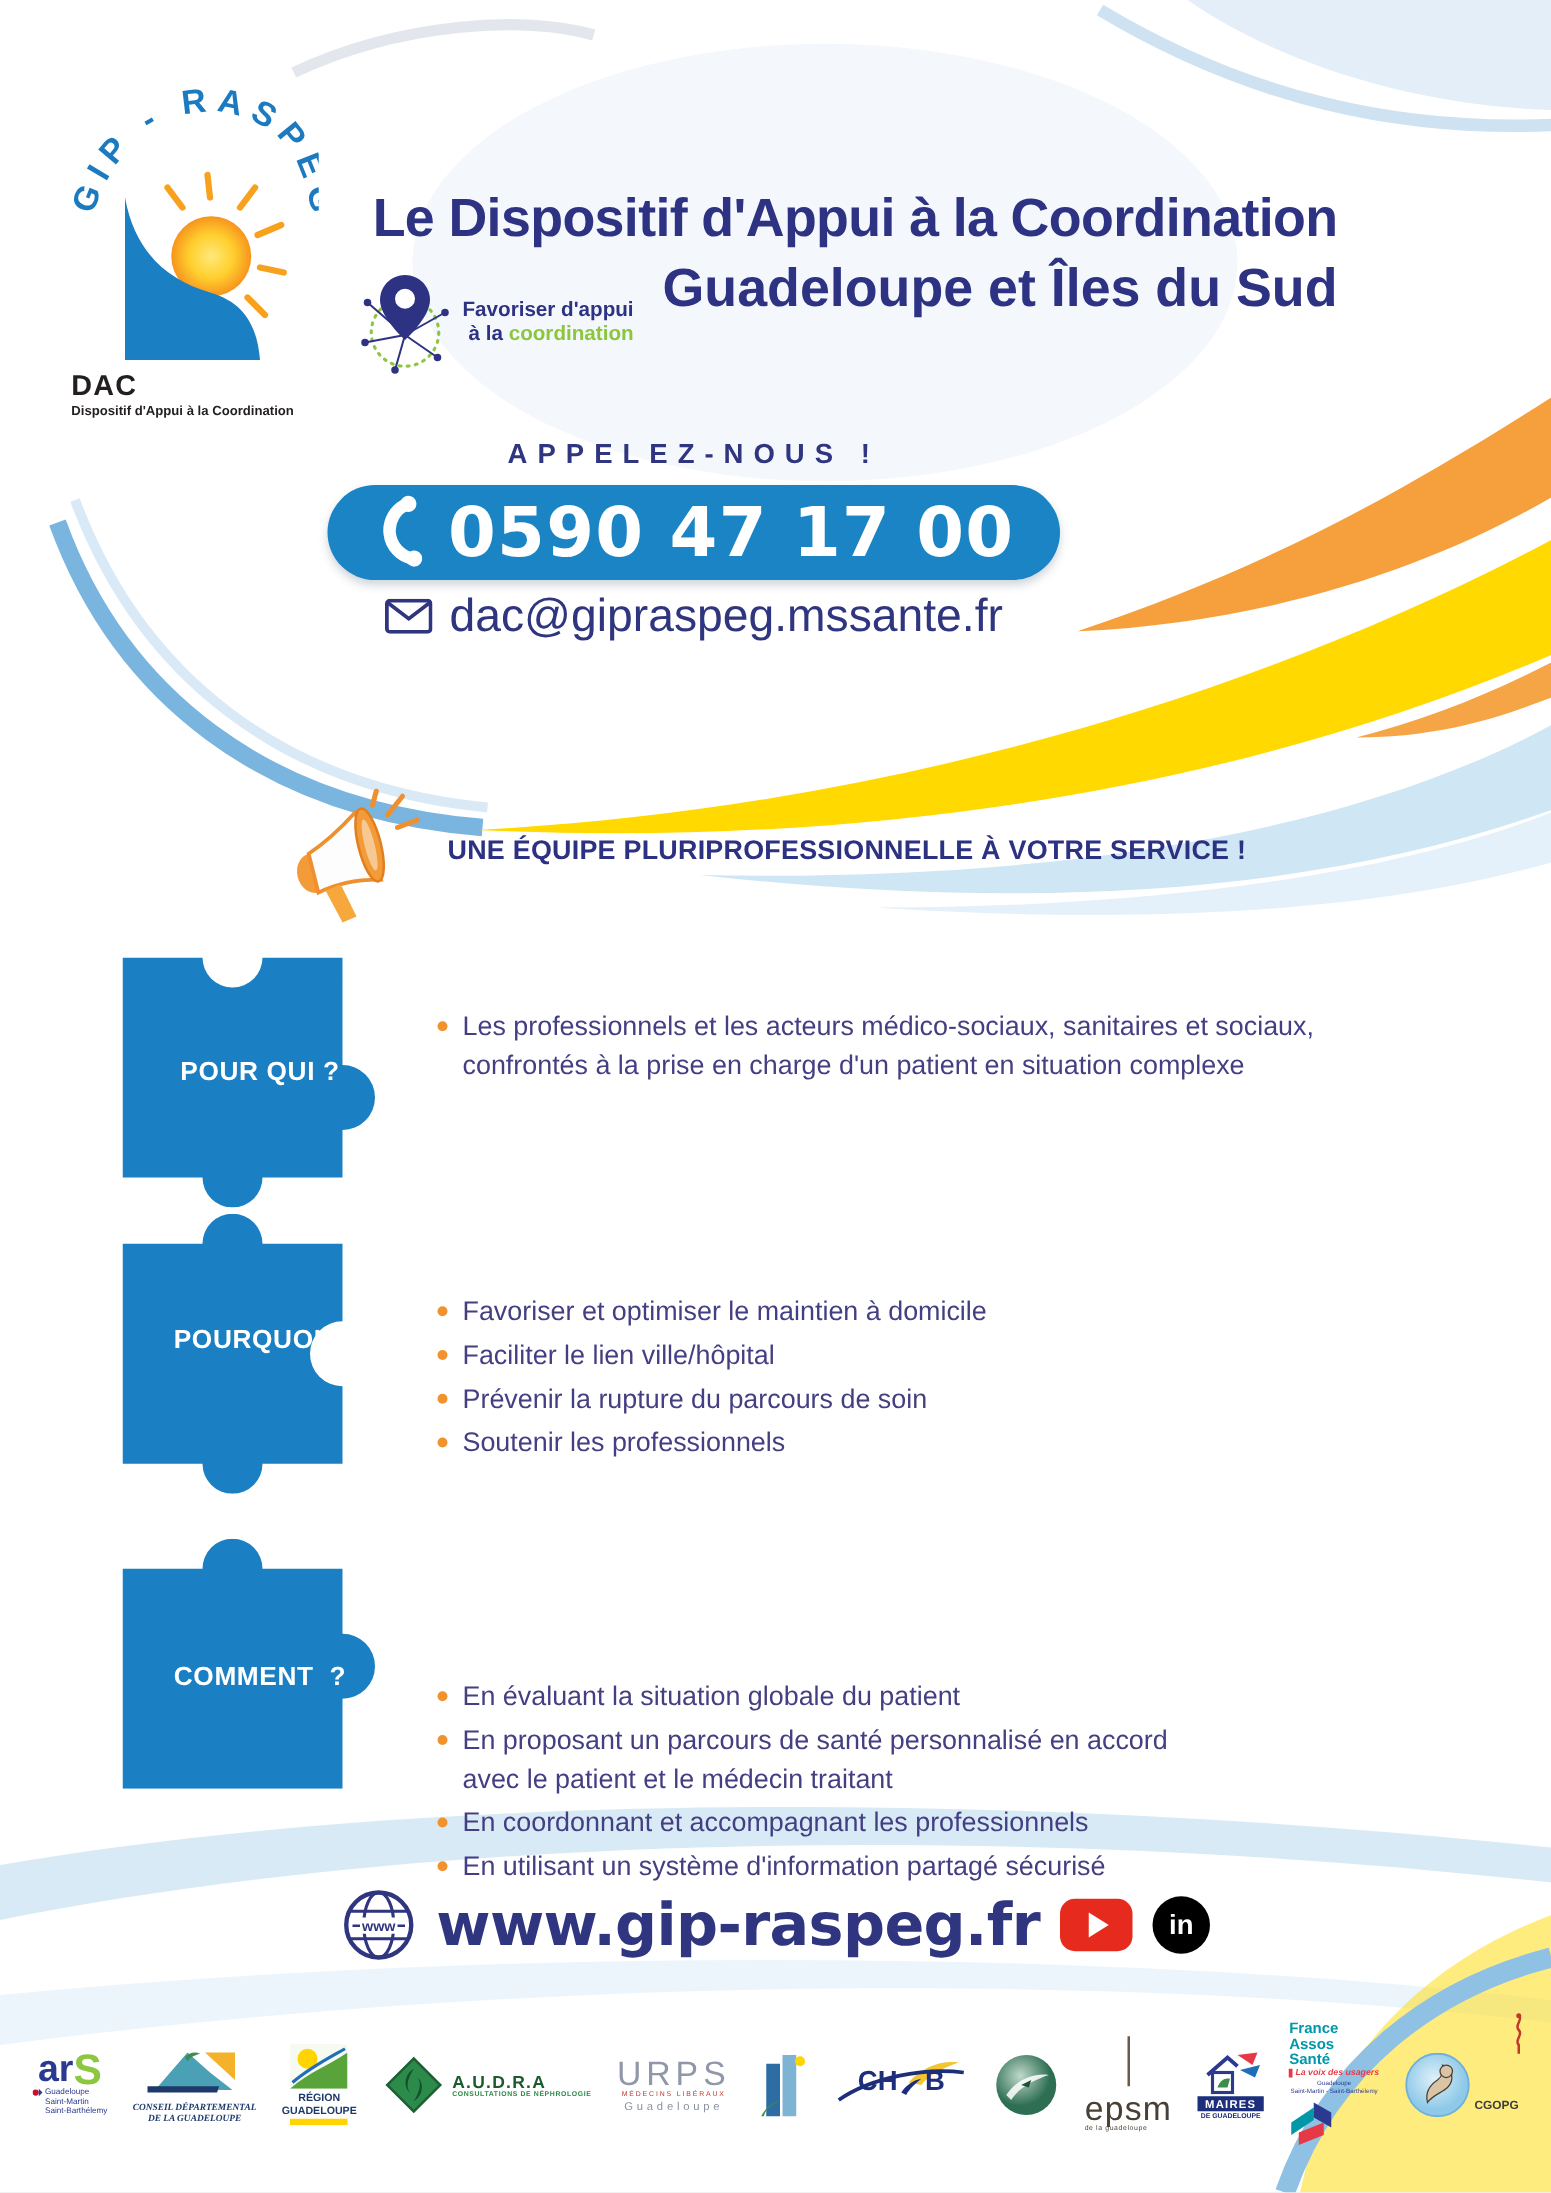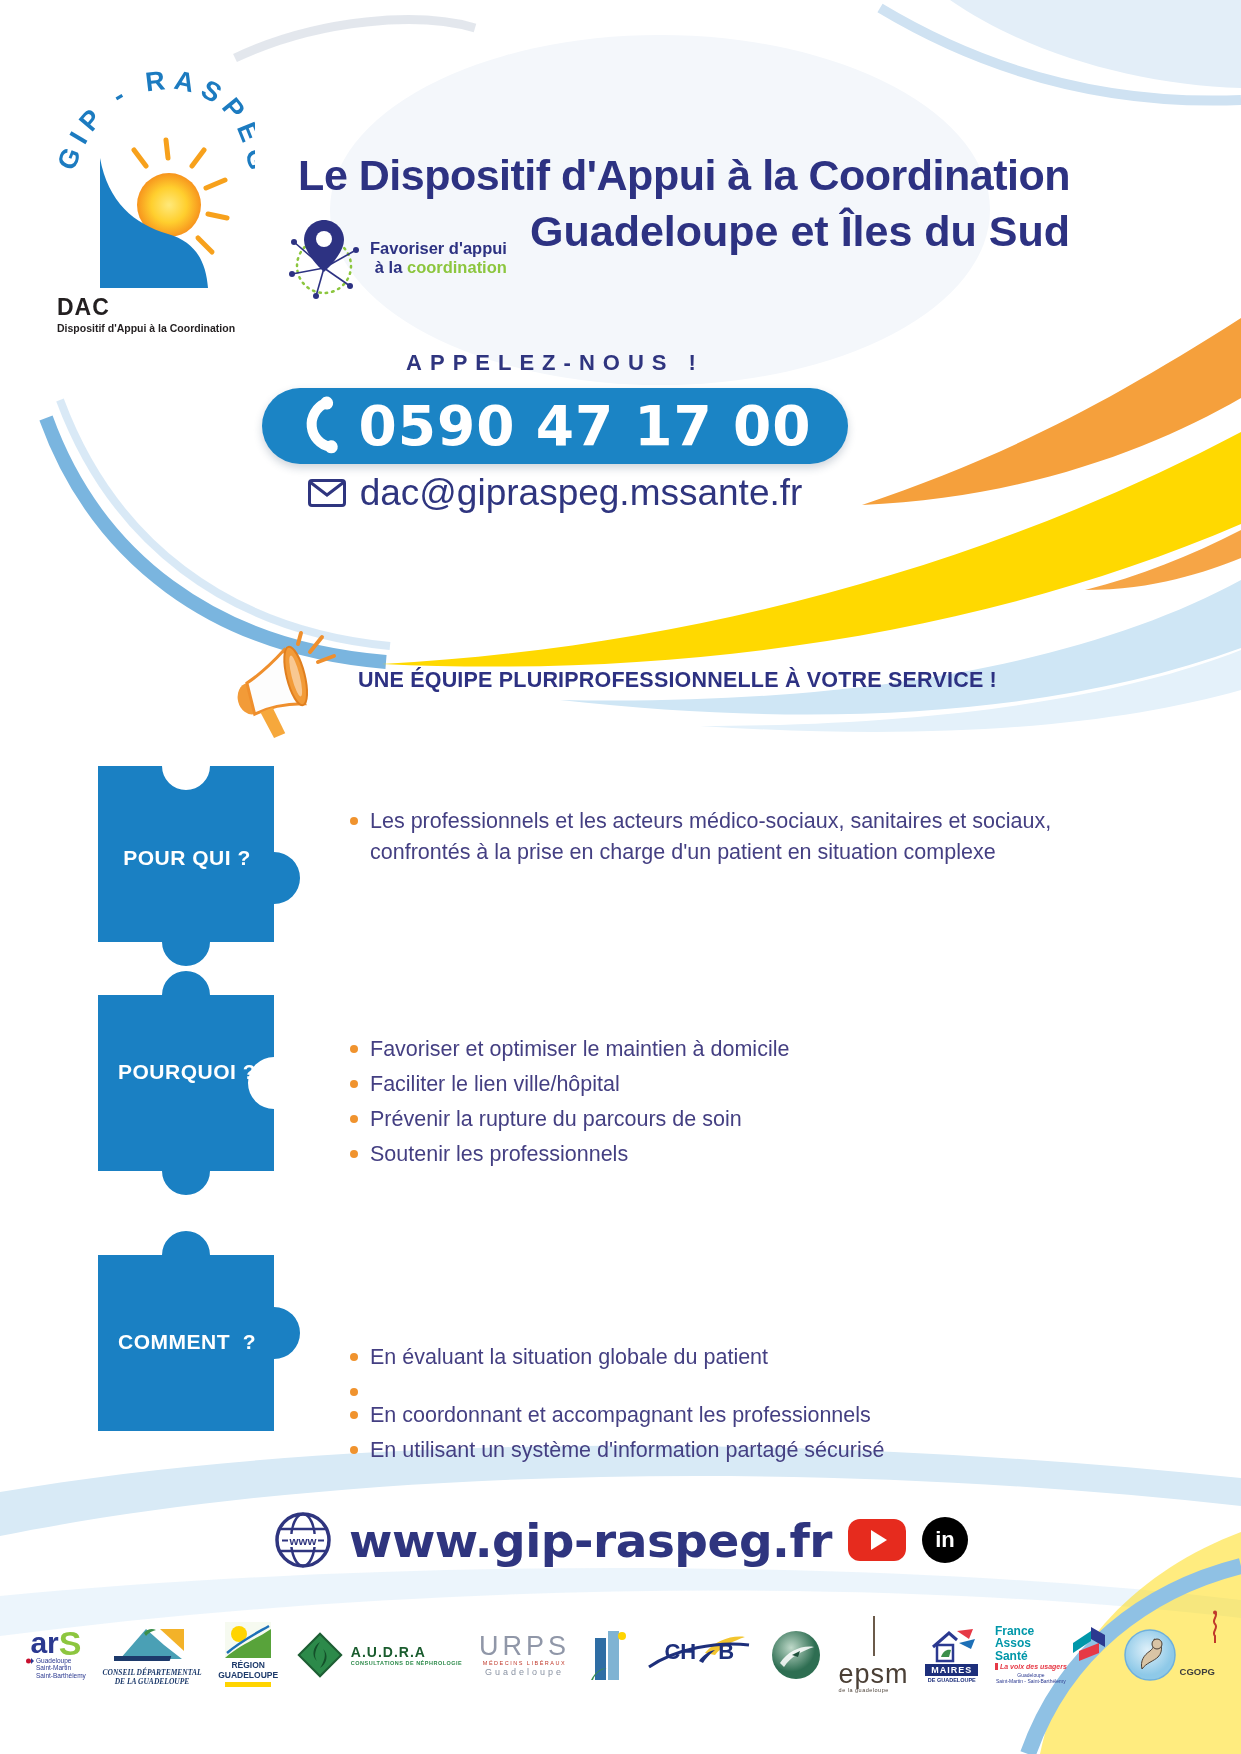--- a/index.html
+++ b/index.html
@@ -35,21 +35,21 @@
 
   
   #megaphone{left:222px;top:630px;}
   #slogan{left:358px;top:668px;font-size:21.5px;font-weight:700;color:#2d3182;letter-spacing:0.2px;}
 
   
   #puz1{left:98px;top:766px;}
   #puz2{left:98px;top:971px;}
   #puz3{left:98px;top:1231px;}
   .puz-label{position:absolute;left:98px;width:178px;text-align:center;color:#ffffff;font-weight:700;
-             font-size:21px;letter-spacing:0.5px;z-index:2;white-space:pre;}
+             font-size:21px;letter-spacing:0.5px;z-index:2;white-space:pre;padding-left:21px;}
   #lab1{top:846px;} #lab2{top:1060px;} #lab3{top:1330px;}
   .blist{position:absolute;left:350px;width:780px;z-index:1;}
   #blist1{top:806px;} #blist2{top:1034px;} #blist3{top:1342px;}
   .bullet{display:flex;}
   #blist1 .bullet{margin-bottom:26px;}
   #blist2 .bullet{margin-bottom:4px;}
   #blist3 .bullet{margin-bottom:4px;}
   .dot{width:8px;height:8px;border-radius:50%;background:#f0932e;margin:11px 12px 0 0;flex:none;}
   .btxt{font-size:21.5px;line-height:31px;color:#443f82;white-space:pre-line;}
 
@@ -84,21 +84,21 @@
   .chb{position:relative;width:108px;height:56px;}
   .chb-txt{position:absolute;left:0;top:12px;width:108px;display:flex;align-items:center;justify-content:center;
            font-size:22px;font-weight:700;color:#1d2f7b;gap:2px;}
   .epsm{flex-direction:column;gap:5px;}
   .epsm-bar{width:2px;height:40px;background:#6b5a4a;}
   .epsm-col{display:flex;flex-direction:column;align-items:flex-start;}
   .epsm-big{font-size:27px;color:#4a3f35;letter-spacing:1px;line-height:26px;}
   .epsm-sub{font-size:5.5px;color:#4a3f35;letter-spacing:0.5px;}
   .maires-band{background:#1d2f7b;color:#fff;font-size:9px;font-weight:700;padding:1px 6px;letter-spacing:1px;margin-top:1px;}
   .maires-sub{font-size:5.5px;color:#1d2f7b;font-weight:700;margin-top:1px;}
-  .fas{flex-direction:row;gap:4px;align-items:flex-start;}
+  .fas{flex-direction:column;gap:4px;align-items:flex-start;}
   .fas-col{display:flex;flex-direction:column;align-items:flex-start;}
   .fas-name{font-size:12px;font-weight:700;color:#0097a9;line-height:12.5px;text-align:left;}
   .fas-tag{font-size:7px;font-style:italic;font-weight:700;color:#e63946;margin-top:1px;
            border-left:3px solid #e63946;padding-left:2px;}
   .fas-sub{font-size:5px;color:#2b3990;line-height:6px;margin-top:2px;text-align:center;width:100%;}
   .cgopg{flex-direction:row;gap:4px;align-items:flex-end;}
   .cgopg-lbl{font-size:9.5px;font-weight:700;color:#3d3d3d;margin-bottom:4px;}
 </style>
 </head>
 <body>
@@ -254,20 +254,22 @@
         <span class="btxt">Soutenir les professionnels</span>
       </div>
   </div>
   <div class="blist" id="blist3">
     <div class="bullet">
         <span class="dot"></span>
         <span class="btxt">En évaluant la situation globale du patient</span>
       </div>
     <div class="bullet">
         <span class="dot"></span>
+        <span class="btxt">En proposant un parcours de santé personnalisé en accord
+avec le patient et le médecin traitant</span>
       </div>
     <div class="bullet">
         <span class="dot"></span>
         <span class="btxt">En coordonnant et accompagnant les professionnels</span>
       </div>
     <div class="bullet">
         <span class="dot"></span>
         <span class="btxt">En utilisant un système d'information partagé sécurisé</span>
       </div>
   </div>

